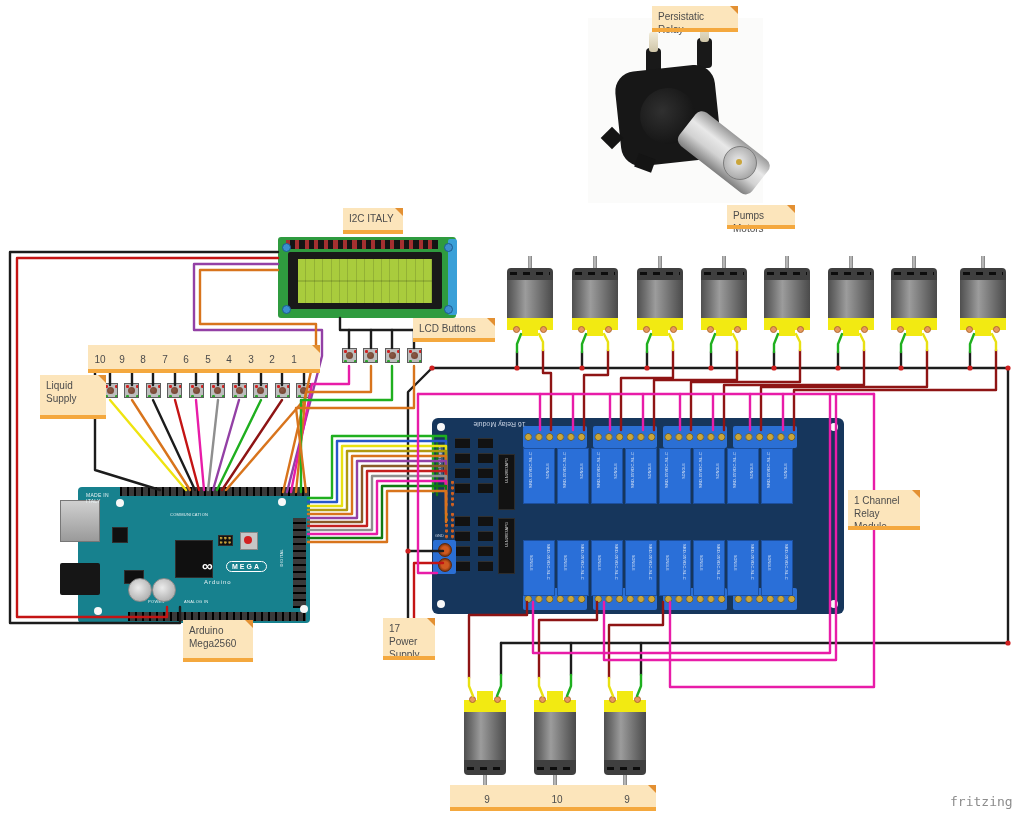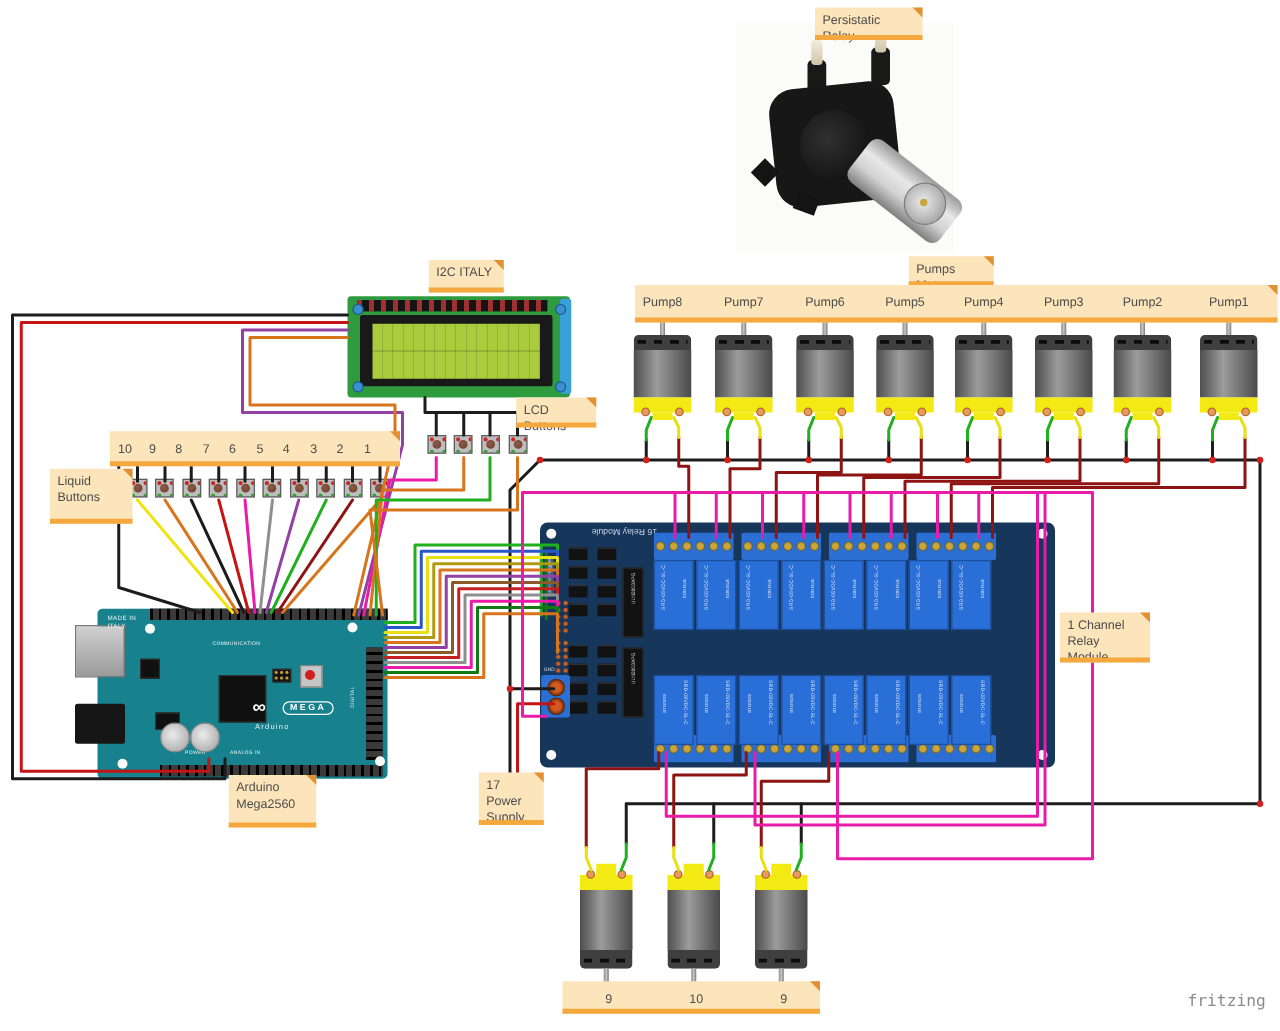--- a/index.html
+++ b/index.html
@@ -531,46 +531,36 @@
         <circle cx="970" cy="368" r="2.6"></circle>
         <circle cx="432" cy="368" r="2.6"></circle>
       <circle cx="1008" cy="368" r="2.6"></circle>
         <circle cx="408" cy="551" r="2.6"></circle>
         <circle cx="1008" cy="643" r="2.6"></circle>
     </g>
   </svg>
 
   <div class="note" style="left:652px;top:6px;width:86px;height:26px">Persistatic Relay</div>
   <div class="note" style="left:727px;top:205px;width:68px;height:24px">Pumps Motors</div>
-  <div class="note strip" style="left:508px;top:228px;width:514px;height:30px">
-    <span style="left:2px">Pump8</span>
-    <span style="left:67px">Pump7</span>
-    <span style="left:132px">Pump6</span>
-    <span style="left:196px">Pump5</span>
-    <span style="left:259px">Pump4</span>
-    <span style="left:323px">Pump3</span>
-    <span style="left:386px">Pump2</span>
-    <span style="left:455px">Pump1</span>
-  </div>
   <div class="note" style="left:343px;top:208px;width:60px;height:26px">I2C ITALY</div>
-  <div class="note" style="left:413px;top:318px;width:64px;height:24px">LCD Buttons</div>
+  <div class="note" style="left:413px;top:318px;width:82px;height:24px">LCD Buttons</div>
   <div class="note strip" style="left:88px;top:345px;width:232px;height:28px">
     <span style="left:2px;width:20px">10</span>
     <span style="left:24px;width:20px">9</span>
     <span style="left:45px;width:20px">8</span>
     <span style="left:67px;width:20px">7</span>
     <span style="left:88px;width:20px">6</span>
     <span style="left:110px;width:20px">5</span>
     <span style="left:131px;width:20px">4</span>
     <span style="left:153px;width:20px">3</span>
     <span style="left:174px;width:20px">2</span>
     <span style="left:196px;width:20px">1</span>
   </div>
   <div class="note" style="left:40px;top:375px;width:66px;height:44px">Liquid
-Buttons</div>
+Supply</div>
   <div class="note" style="left:183px;top:620px;width:70px;height:42px">Arduino
 Mega2560</div>
   <div class="note" style="left:848px;top:490px;width:72px;height:40px">1 Channel Relay
 Module</div>
   <div class="note" style="left:383px;top:618px;width:52px;height:42px">17 Power
 Supply</div>
   <div class="note strip" style="left:450px;top:785px;width:206px;height:26px">
     <span style="left:17px">9</span>
     <span style="left:87px">10</span>
     <span style="left:157px">9</span>

